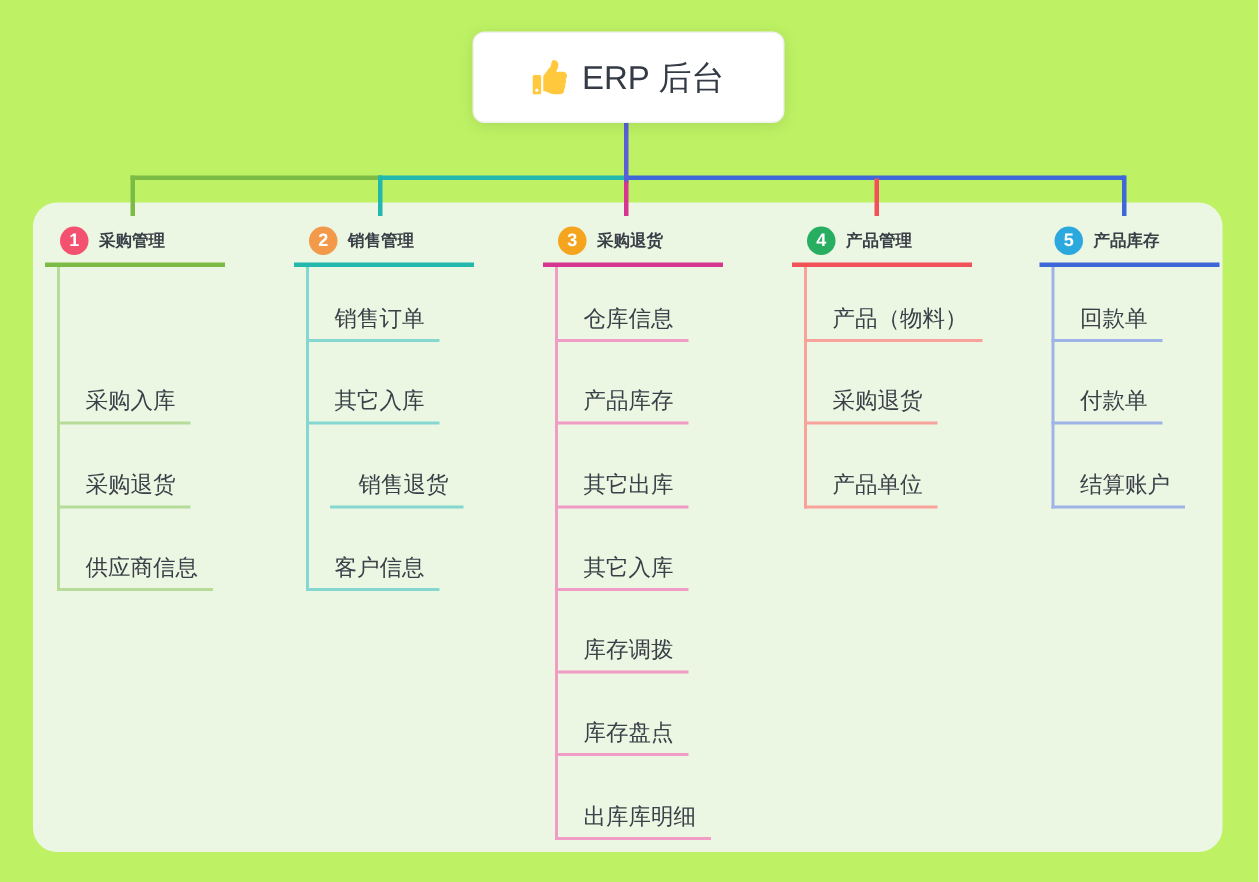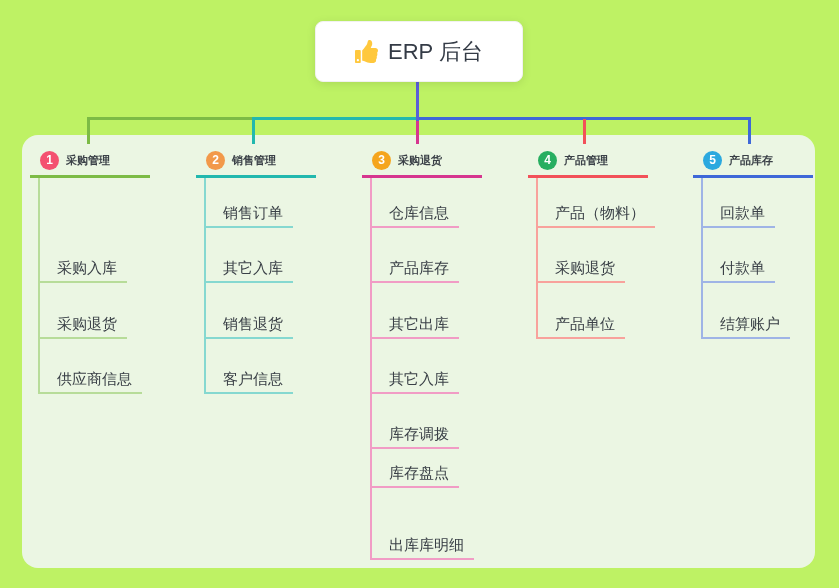--- a/index.html
+++ b/index.html
@@ -50,21 +50,21 @@
   .v4 { left:536px; height:161px; }
   .v5 { left:701px; height:161px; }
 
   
   .child { position:absolute; line-height:22px; padding:0 10px 2px 19px;
            border-bottom:2px solid; font-size:15px; color:#3A4047;
            white-space:nowrap; cursor:pointer; }
   .cx1 { left:38px; } .cx2 { left:204px; } .cx3 { left:370px; }
   .cx4 { left:536px; } .cx5 { left:701px; }
   .r0 { top:202px; } .r1 { top:257px; } .r2 { top:313px; }
-  .r3 { top:368px; } .r4 { top:423px; } .r5 { top:462px; } .r6 { top:534px; }
+  .r3 { top:368px; } .r4 { top:423px; } .r5 { top:478px; } .r6 { top:534px; }
 </style>
 </head>
 <body>
 
 <div class="canvas">
 
   <div class="panel"></div>
 
   <div class="conn conn-green-h" style="background: rgb(124, 187, 69);"></div>
   <div class="conn conn-green-v" style="background: rgb(124, 187, 69);"></div>
@@ -95,21 +95,21 @@
   <div class="child cx1 r2" style="border-bottom-color: rgb(183, 220, 153);">采购退货</div>
   <div class="child cx1 r3" style="border-bottom-color: rgb(183, 220, 153);">供应商信息</div>
 
   <div class="branch-title bt2" style="border-bottom-color: rgb(34, 184, 174);">
     <span class="badge" style="background: rgb(242, 153, 74);">2</span>
     <span class="branch-label">销售管理</span>
   </div>
   <div class="vline v2" style="background: rgb(133, 216, 208);"></div>
   <div class="child cx2 r0" style="border-bottom-color: rgb(133, 216, 208);">销售订单</div>
   <div class="child cx2 r1" style="border-bottom-color: rgb(133, 216, 208);">其它入库</div>
-  <div class="child cx2 r2" style="border-bottom-color: rgb(133, 216, 208);">销售退货</div>
+  <div class="child cx2 r2" style="border-bottom-color: rgb(133, 216, 208); margin-left: 16px;">销售退货</div>
   <div class="child cx2 r3" style="border-bottom-color: rgb(133, 216, 208);">客户信息</div>
 
   <div class="branch-title bt3" style="border-bottom-color: rgb(214, 54, 143);">
     <span class="badge" style="background: rgb(245, 165, 29);">3</span>
     <span class="branch-label">采购退货</span>
   </div>
   <div class="vline v3" style="background: rgb(241, 156, 197);"></div>
   <div class="child cx3 r0" style="border-bottom-color: rgb(241, 156, 197); font-family: Liberation Serif, serif;">仓库信息</div>
   <div class="child cx3 r1" style="border-bottom-color: rgb(241, 156, 197);">产品库存</div>
   <div class="child cx3 r2" style="border-bottom-color: rgb(241, 156, 197);">其它出库</div>

